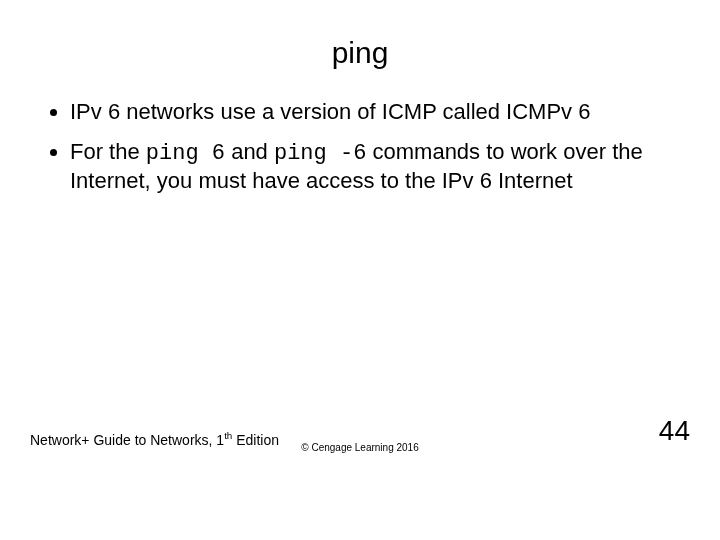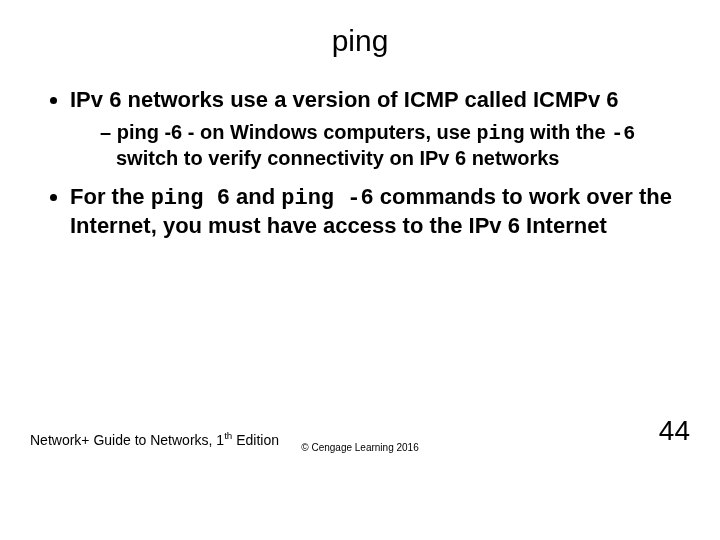--- a/index.html
+++ b/index.html
@@ -10,36 +10,35 @@
     background: #ffffff;
     font-family: Arial, Helvetica, sans-serif;
     color: #000000;
     position: relative;
     overflow: hidden;
   }
   .slide {
     box-sizing: border-box;
     width: 720px;
     height: 468px;
-    padding: 18px 30px 0 30px;
+    padding: 30px 30px 0 30px;
     position: relative;
   }
   .title {
     text-align: center;
     font-size: 30px;
     margin: 6px 0 28px 0;
     font-weight: normal;
   }
   ul.top {
     list-style: disc;
     margin: 0 0 0 22px;
     padding: 0 6px 0 18px;
     font-size: 22px;
     line-height: 1.25;
-    font-weight: bold;
   }
   ul.top > li {
     margin-bottom: 6px;
   }
   ul.sub {
     list-style: none;
     margin: 6px 0 12px 30px;
     padding: 0;
     font-size: 20px;
   }
@@ -87,23 +86,20 @@
 <body>
 
 <div class="slide">
 
   <div class="title">ping</div>
 
   <ul class="top">
     <li>
       <span>IPv 6 networks use a version of ICMP called ICMPv 6</span>
       <ul class="sub">
-        <li>
-          <span>ping -6 - on Windows computers, use </span><span class="mono">ping</span><span> with the </span><span class="mono">-6</span><span> switch to verify connectivity on IPv 6 networks</span>
-        </li>
       </ul>
     </li>
     <li>
       <span>For the </span><span class="mono">ping 6</span><span> and </span><span class="mono">ping -6</span><span> commands to work over the Internet, you must have access to the IPv 6 Internet</span>
     </li>
   </ul>
 
   <div class="footer">
     <div class="foot-left">
       <span>Network+ Guide to Networks, 1</span><sup>th</sup><span> Edition</span>

